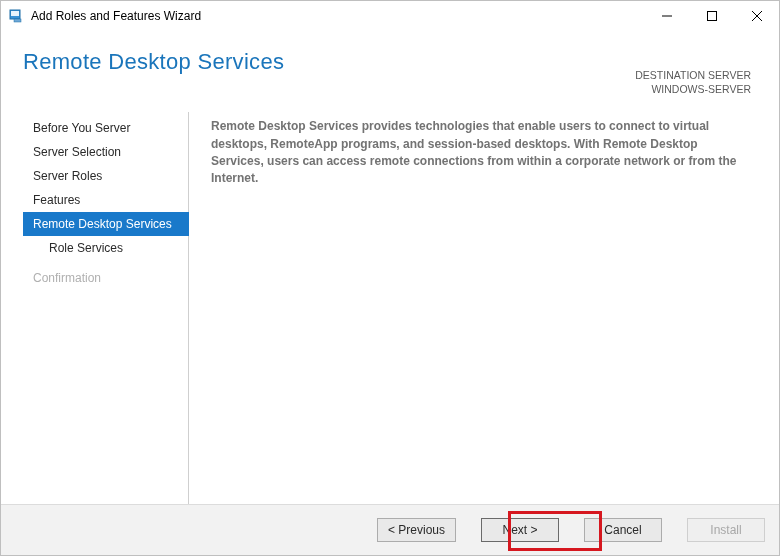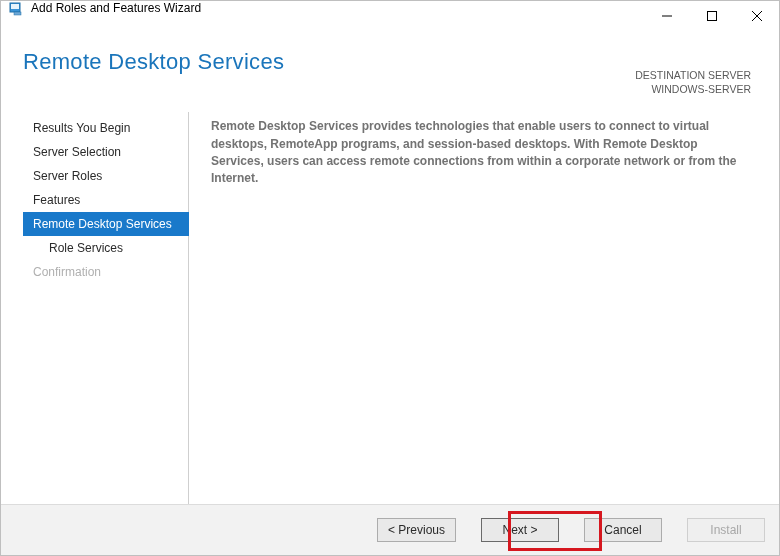--- a/index.html
+++ b/index.html
@@ -18,21 +18,21 @@
     height: 556px;
     display: flex;
     flex-direction: column;
     border: 1px solid #bfbfbf;
     box-sizing: border-box;
     position: relative;
   }
   .titlebar {
     height: 30px;
     display: flex;
-    align-items: flex-start;
+    align-items: center;
     padding: 0 0 0 8px;
     background: #ffffff;
   }
   .titlebar .app-icon {
     width: 16px;
     height: 16px;
     margin-right: 6px;
     display: flex;
     align-items: center;
     justify-content: center;
@@ -90,20 +90,21 @@
   }
   .nav-item {
     padding: 5px 8px 5px 10px;
     font-size: 12px;
     color: #2a2a2a;
     white-space: nowrap;
     cursor: default;
   }
   .nav-item.disabled {
     color: #b0b0b0;
+    margin-top: 6px;
   }
   .nav-item.selected {
     background: #1979ca;
     color: #ffffff;
     margin-right: -1px;
   }
   .nav-item.sub {
     padding-left: 26px;
   }
   .content {
@@ -189,21 +190,21 @@
   <div class="header-area">
     <div class="page-title">Remote Desktop Services</div>
     <div class="dest-info">
       <div>DESTINATION SERVER</div>
       <div>WINDOWS-SERVER</div>
     </div>
   </div>
 
   <div class="body-area">
     <div class="sidebar">
-      <div class="nav-item">Results You Begin</div>
+      <div class="nav-item">Before You Server</div>
       <div class="nav-item">Server Selection</div>
       <div class="nav-item">Server Roles</div>
       <div class="nav-item">Features</div>
       <div class="nav-item selected">Remote Desktop Services</div>
       <div class="nav-item sub">Role Services</div>
       <div class="nav-item disabled">Confirmation</div>
     </div>
     <div class="content">
       <div>Remote Desktop Services provides technologies that enable users to connect to virtual desktops, RemoteApp programs, and session-based desktops. With Remote Desktop Services, users can access remote connections from within a corporate network or from the Internet.</div>
     </div>

